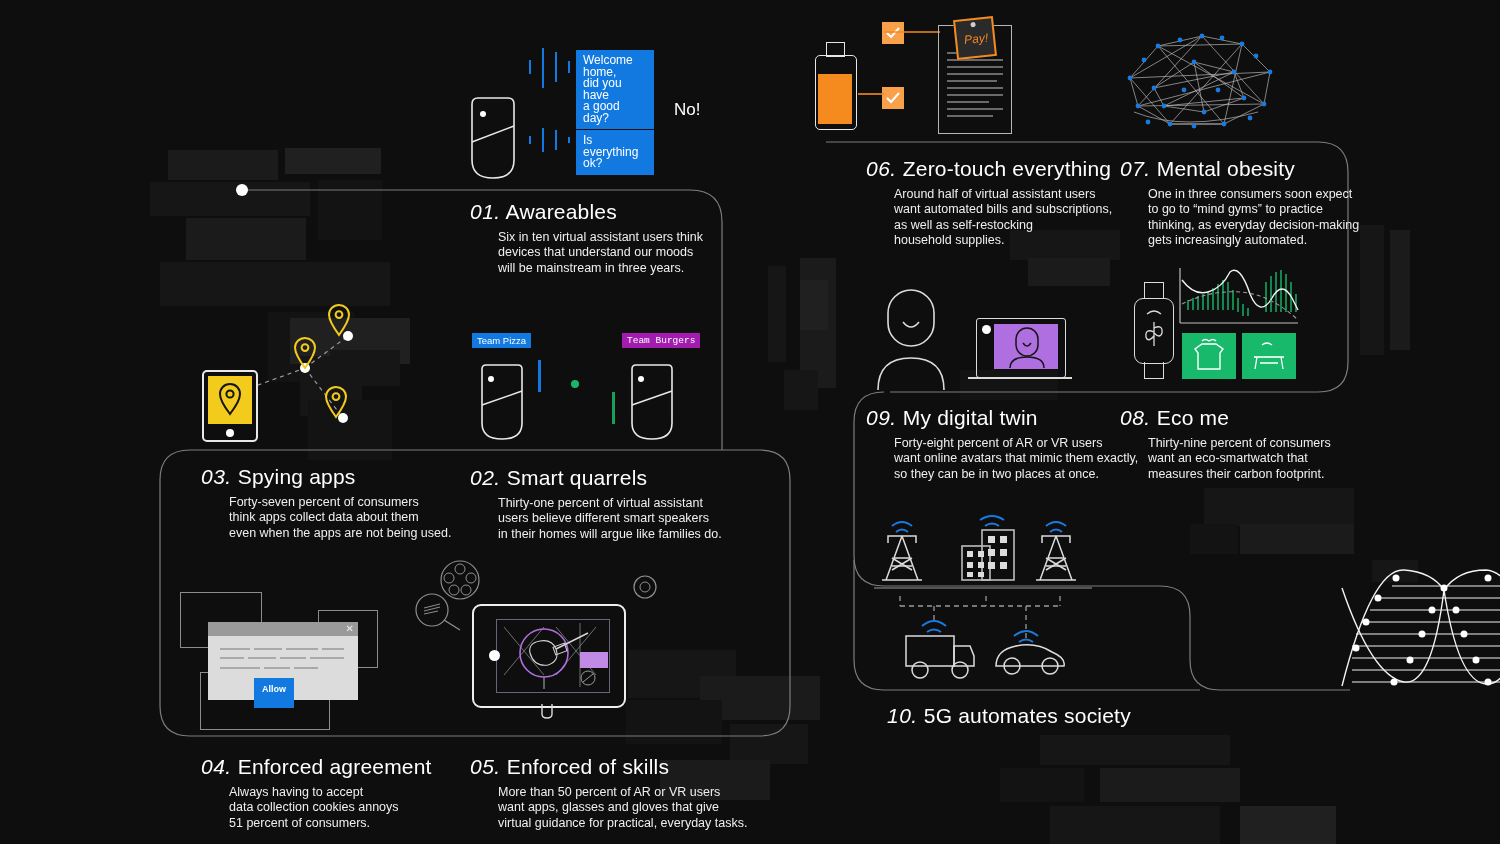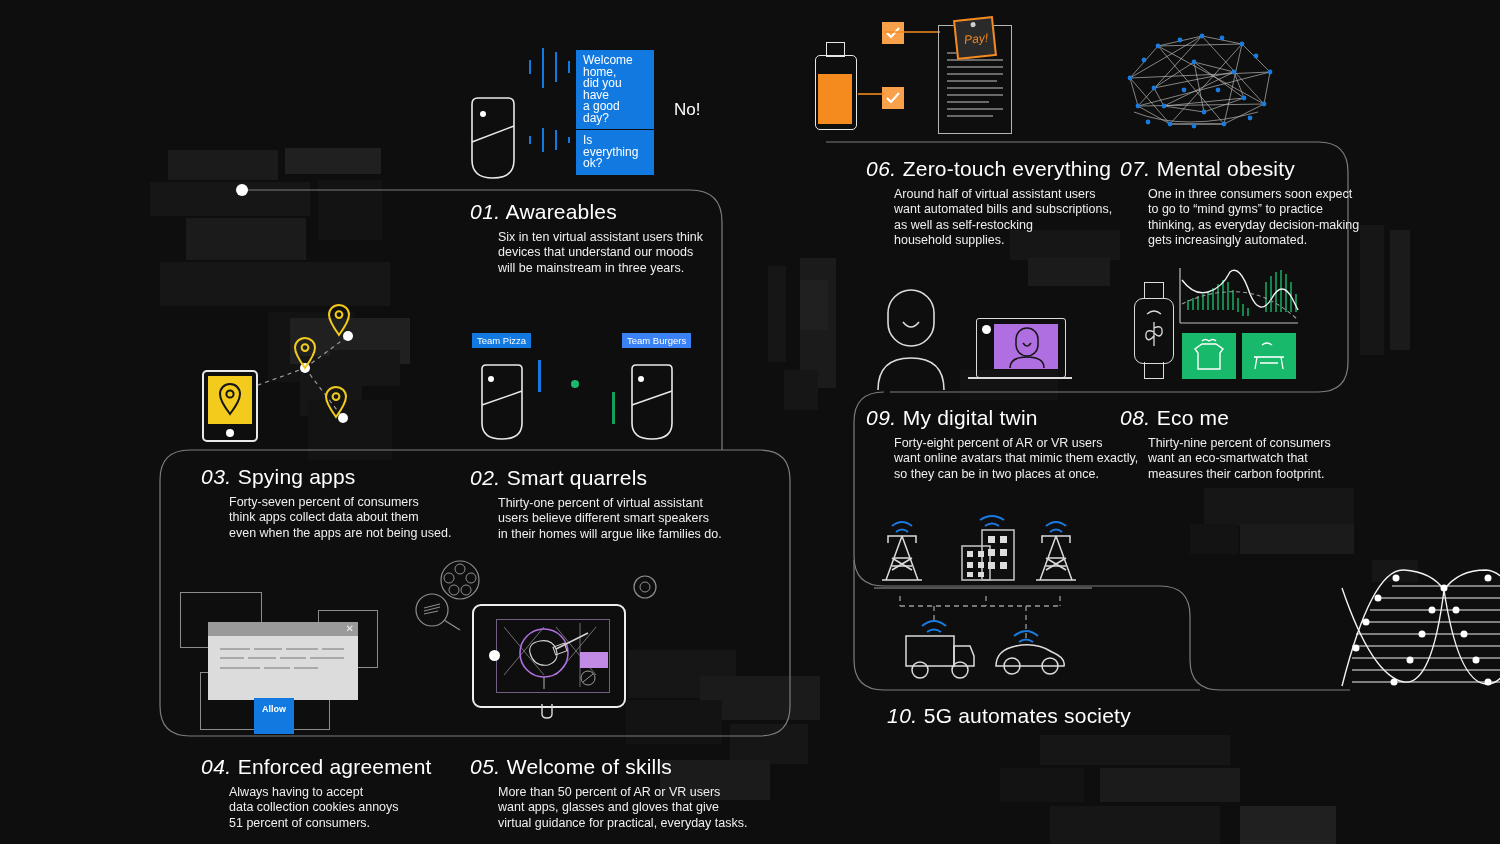--- a/index.html
+++ b/index.html
@@ -22,21 +22,21 @@
           font-weight:400;white-space:pre-line;}
 
   
   .bubble{position:absolute;background:#1179e0;color:#fff;font-size:12px;line-height:11.5px;
           padding:5px 7px;white-space:pre-line;}
   .noword{position:absolute;font-size:17px;color:#fff;margin-left:30px;}
 
   
   .tag{position:absolute;font-size:9.5px;padding:2px 5px;color:#fff;white-space:nowrap;}
   .tag.blue{background:#1179e0;}
-  .tag.green{background:#3b82f6;}
+  .tag.green{background:#a21caf;font-family:Liberation Mono, monospace;}
 
   .pad{position:absolute;background:#1179e0;}
   .padg{position:absolute;background:#17a05c;}
   .ball{position:absolute;width:8px;height:8px;border-radius:50%;background:#19b86c;}
 
   
   .dlg{position:absolute;background:#dcdcdc;}
   .dlg .bar{height:14px;background:#9a9a9a;position:relative;}
   .dlg .x{position:absolute;right:4px;top:1px;color:#efefef;font-size:10px;line-height:12px;}
   .dlg .ln{height:2px;background:#a9a9a9;margin:0;position:absolute;}
@@ -144,21 +144,21 @@
       <span>Enforced agreement</span>
     </h3>
     <p>Always having to accept
 data collection cookies annoys
 51 percent of consumers.</p>
   </div>
 
   <div class="item" style="left:470px;top:755px;">
     <h3>
       <span class="num">05.</span>
-      <span>Welcome of skills</span>
+      <span>Enforced of skills</span>
     </h3>
     <p>More than 50 percent of AR or VR users
 want apps, glasses and gloves that give
 virtual guidance for practical, everyday tasks.</p>
   </div>
 
   <div class="item" style="left:866px;top:157px;">
     <h3>
       <span class="num">06.</span>
       <span>Zero-touch everything</span>
@@ -293,21 +293,21 @@
     <div class="ln" style="left:46px;top:26px;width:28px;"></div>
     <div class="ln" style="left:78px;top:26px;width:32px;"></div>
     <div class="ln" style="left:114px;top:26px;width:22px;"></div>
     <div class="ln" style="left:12px;top:35px;width:24px;"></div>
     <div class="ln" style="left:40px;top:35px;width:28px;"></div>
     <div class="ln" style="left:72px;top:35px;width:26px;"></div>
     <div class="ln" style="left:102px;top:35px;width:34px;"></div>
     <div class="ln" style="left:12px;top:45px;width:40px;"></div>
     <div class="ln" style="left:56px;top:45px;width:26px;"></div>
     <div class="ln" style="left:86px;top:45px;width:24px;"></div>
-    <div class="allow" style="left:46px;top:56px;width:40px;height:36px;margin-top:20px;">Allow</div>
+    <div class="allow" style="left:46px;top:56px;width:40px;height:30px;">Allow</div>
   </div>
 
   <svg style="left:438px;top:558px;" width="46" height="44">
     <circle cx="22" cy="22" r="19" fill="none" stroke="#8e8e8e" stroke-width="1.2"></circle>
     <circle cx="22" cy="11" r="5" fill="none" stroke="#8e8e8e" stroke-width="1"></circle>
     <circle cx="11" cy="20" r="5" fill="none" stroke="#8e8e8e" stroke-width="1"></circle>
     <circle cx="33" cy="20" r="5" fill="none" stroke="#8e8e8e" stroke-width="1"></circle>
     <circle cx="16" cy="32" r="5" fill="none" stroke="#8e8e8e" stroke-width="1"></circle>
     <circle cx="28" cy="32" r="5" fill="none" stroke="#8e8e8e" stroke-width="1"></circle>
   </svg>

